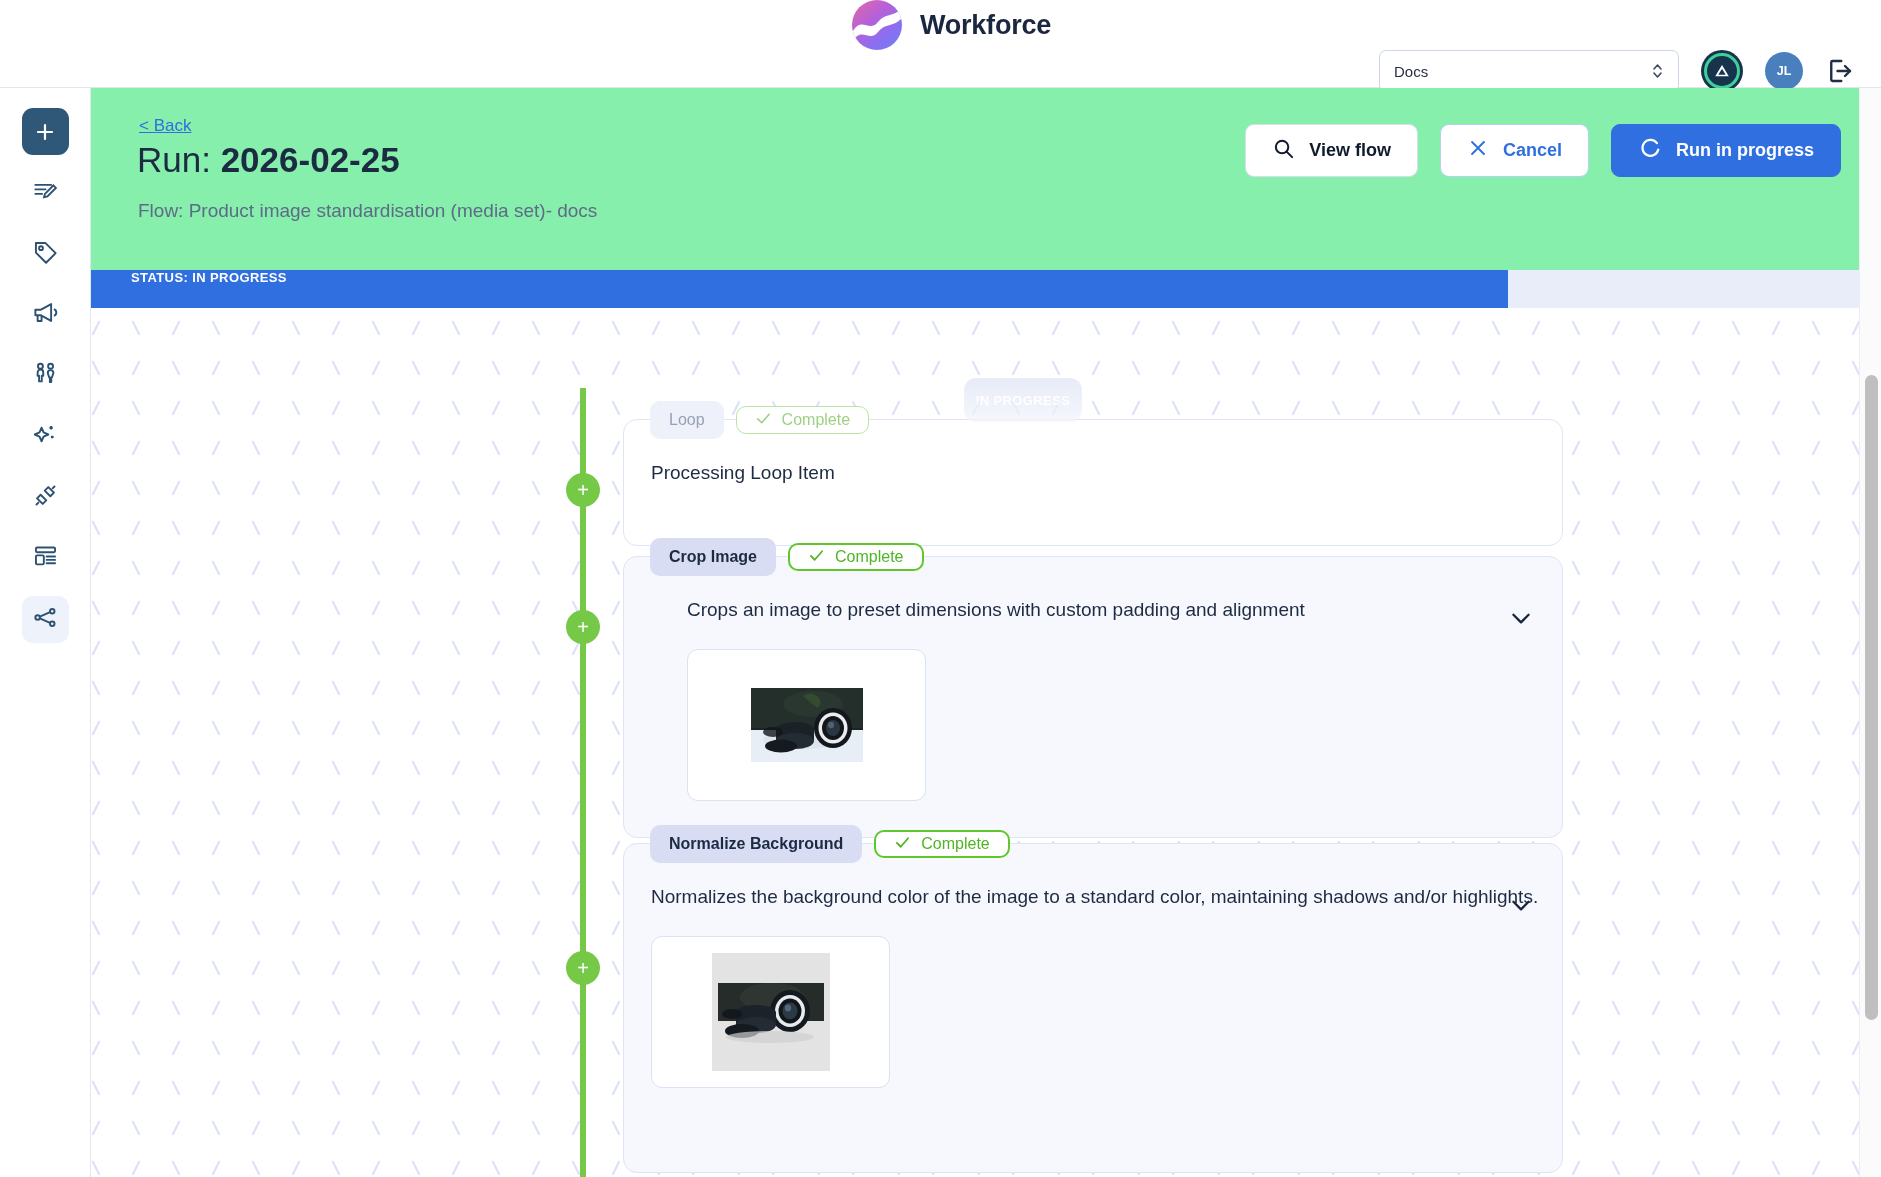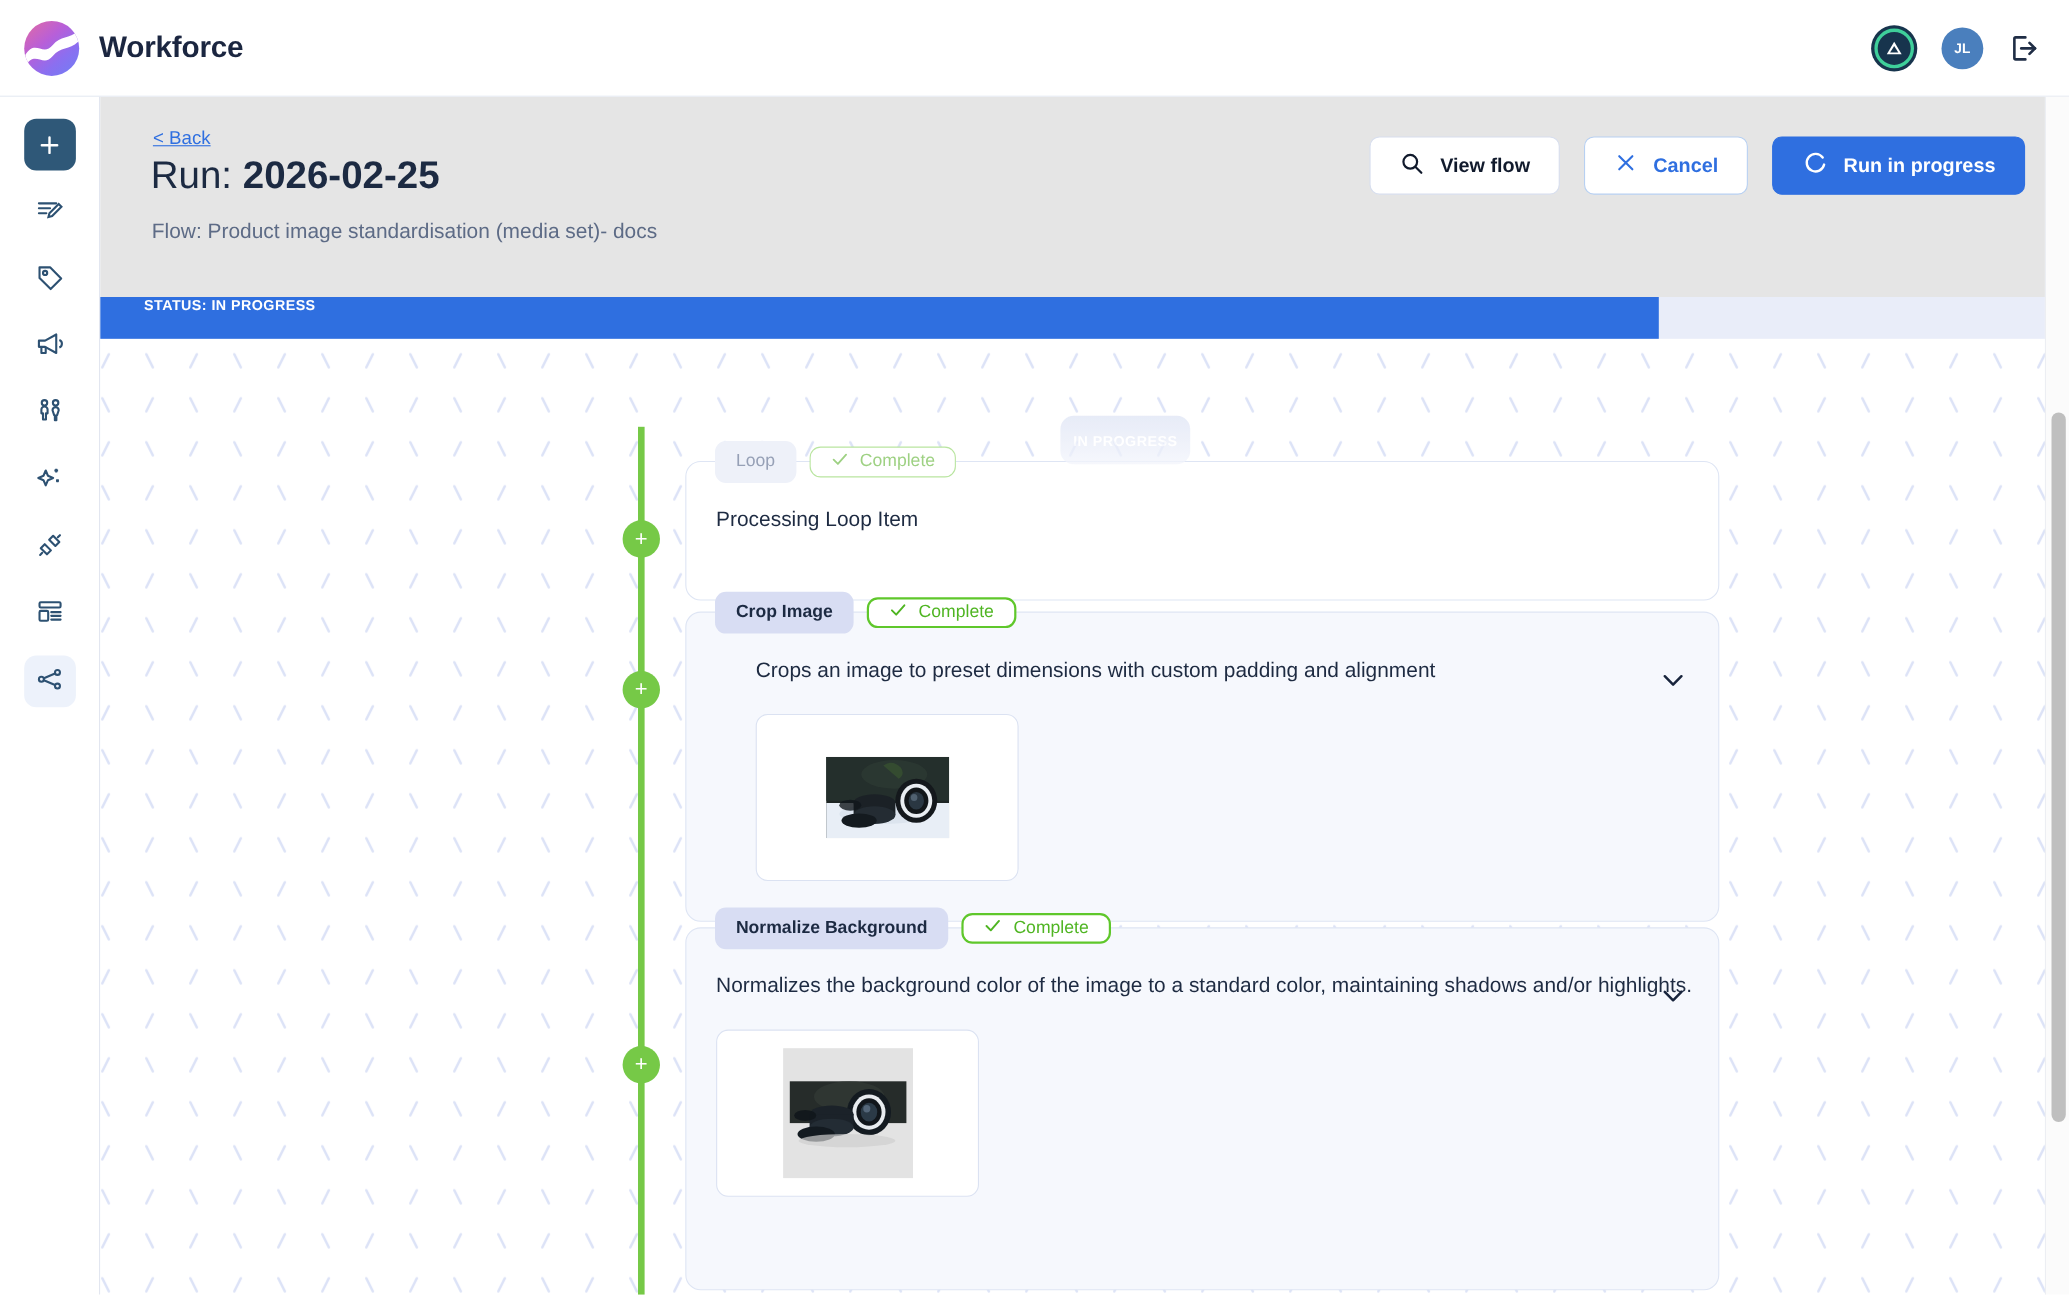--- a/index.html
+++ b/index.html
@@ -9,21 +9,21 @@
     background: #ffffff;
     overflow: hidden;
   }
   body { position: relative; }
 
   
   .topbar {
     position: absolute; top: 0; left: 0; width: 1881px; height: 88px;
     background: #ffffff;
     border-bottom: 1px solid #e2e6f0;
-    display: flex; align-items: center;
+    display: flex; align-items: center; flex-direction: column;
   }
   .brand { display: flex; align-items: center; gap: 18px; margin-left: 22px; }
   .logo {
     width: 50px; height: 50px; border-radius: 50%;
     background: linear-gradient(140deg, #e36ba2 0%, #b85fd8 38%, #8b6ff0 68%, #6f7ff5 100%);
     position: relative; overflow: hidden; flex: none;
   }
   .logo svg { position: absolute; inset: 0; }
   .brand-name {
     font-size: 27px; font-weight: bold; color: #1b2640; letter-spacing: -0.2px;
@@ -70,21 +70,21 @@
   }
   .side-btn.primary { background: #2f5878; color: #fff; }
   .side-btn.active { background: #edf2fb; }
 
   
   .main {
     position: absolute; top: 88px; left: 91px; width: 1790px; height: 1089px;
     background: #ffffff; overflow: hidden;
   }
   .header-zone {
-    position: relative; height: 182px; background: #e5e5e5; z-index: 4; text-decoration: underline;
+    position: relative; height: 182px; background: #86efac; z-index: 4; text-decoration: underline;
   }
   .back-link {
     position: absolute; left: 48px; top: 28px;
     font-size: 17px; color: #2f6fe0;
   }
   .page-title {
     position: absolute; left: 46px; top: 52px;
     font-size: 35px; color: #1c2a42; font-weight: 300; white-space: nowrap;
   }
   .page-title b { font-weight: bold; }
@@ -207,20 +207,29 @@
     <div class="logo">
       <svg width="50" height="50" viewBox="0 0 50 50">
         <path d="M2 33 C12 18, 18 34, 27 24 C33 17, 40 19, 48 13 L48 50 L2 50 Z" fill="#ffffff" opacity="0"></path>
         <path d="M1 31 C10 16, 17 33, 26 22 C33 13, 41 17, 49 9 L49 19 C41 27, 33 23, 26 32 C17 43, 10 26, 1 41 Z" fill="#ffffff"></path>
       </svg>
     </div>
     <div class="brand-name">Workforce</div>
   </div>
 
   <div class="topbar-right">
+    <div class="docs-select">
+      <span>Docs</span>
+      <span class="sel-caret">
+        <svg width="13" height="20" viewBox="0 0 13 20" fill="none" stroke="#3d4a63" stroke-width="1.6" stroke-linecap="round" stroke-linejoin="round">
+          <path d="M3 8 L6.5 4 L10 8"></path>
+            <path d="M3 12 L6.5 16 L10 12"></path>
+        </svg>
+      </span>
+    </div>
 
     <div class="app-badge">
       <div class="ring"></div>
       <svg width="18" height="18" viewBox="0 0 24 24" fill="#ffffff">
         <path d="M12 4 L21 19 L3 19 Z"></path>
         <path d="M12 9 L17 17 L7 17 Z" fill="#17344d"></path>
       </svg>
     </div>
 
     <div class="avatar">JL</div>

